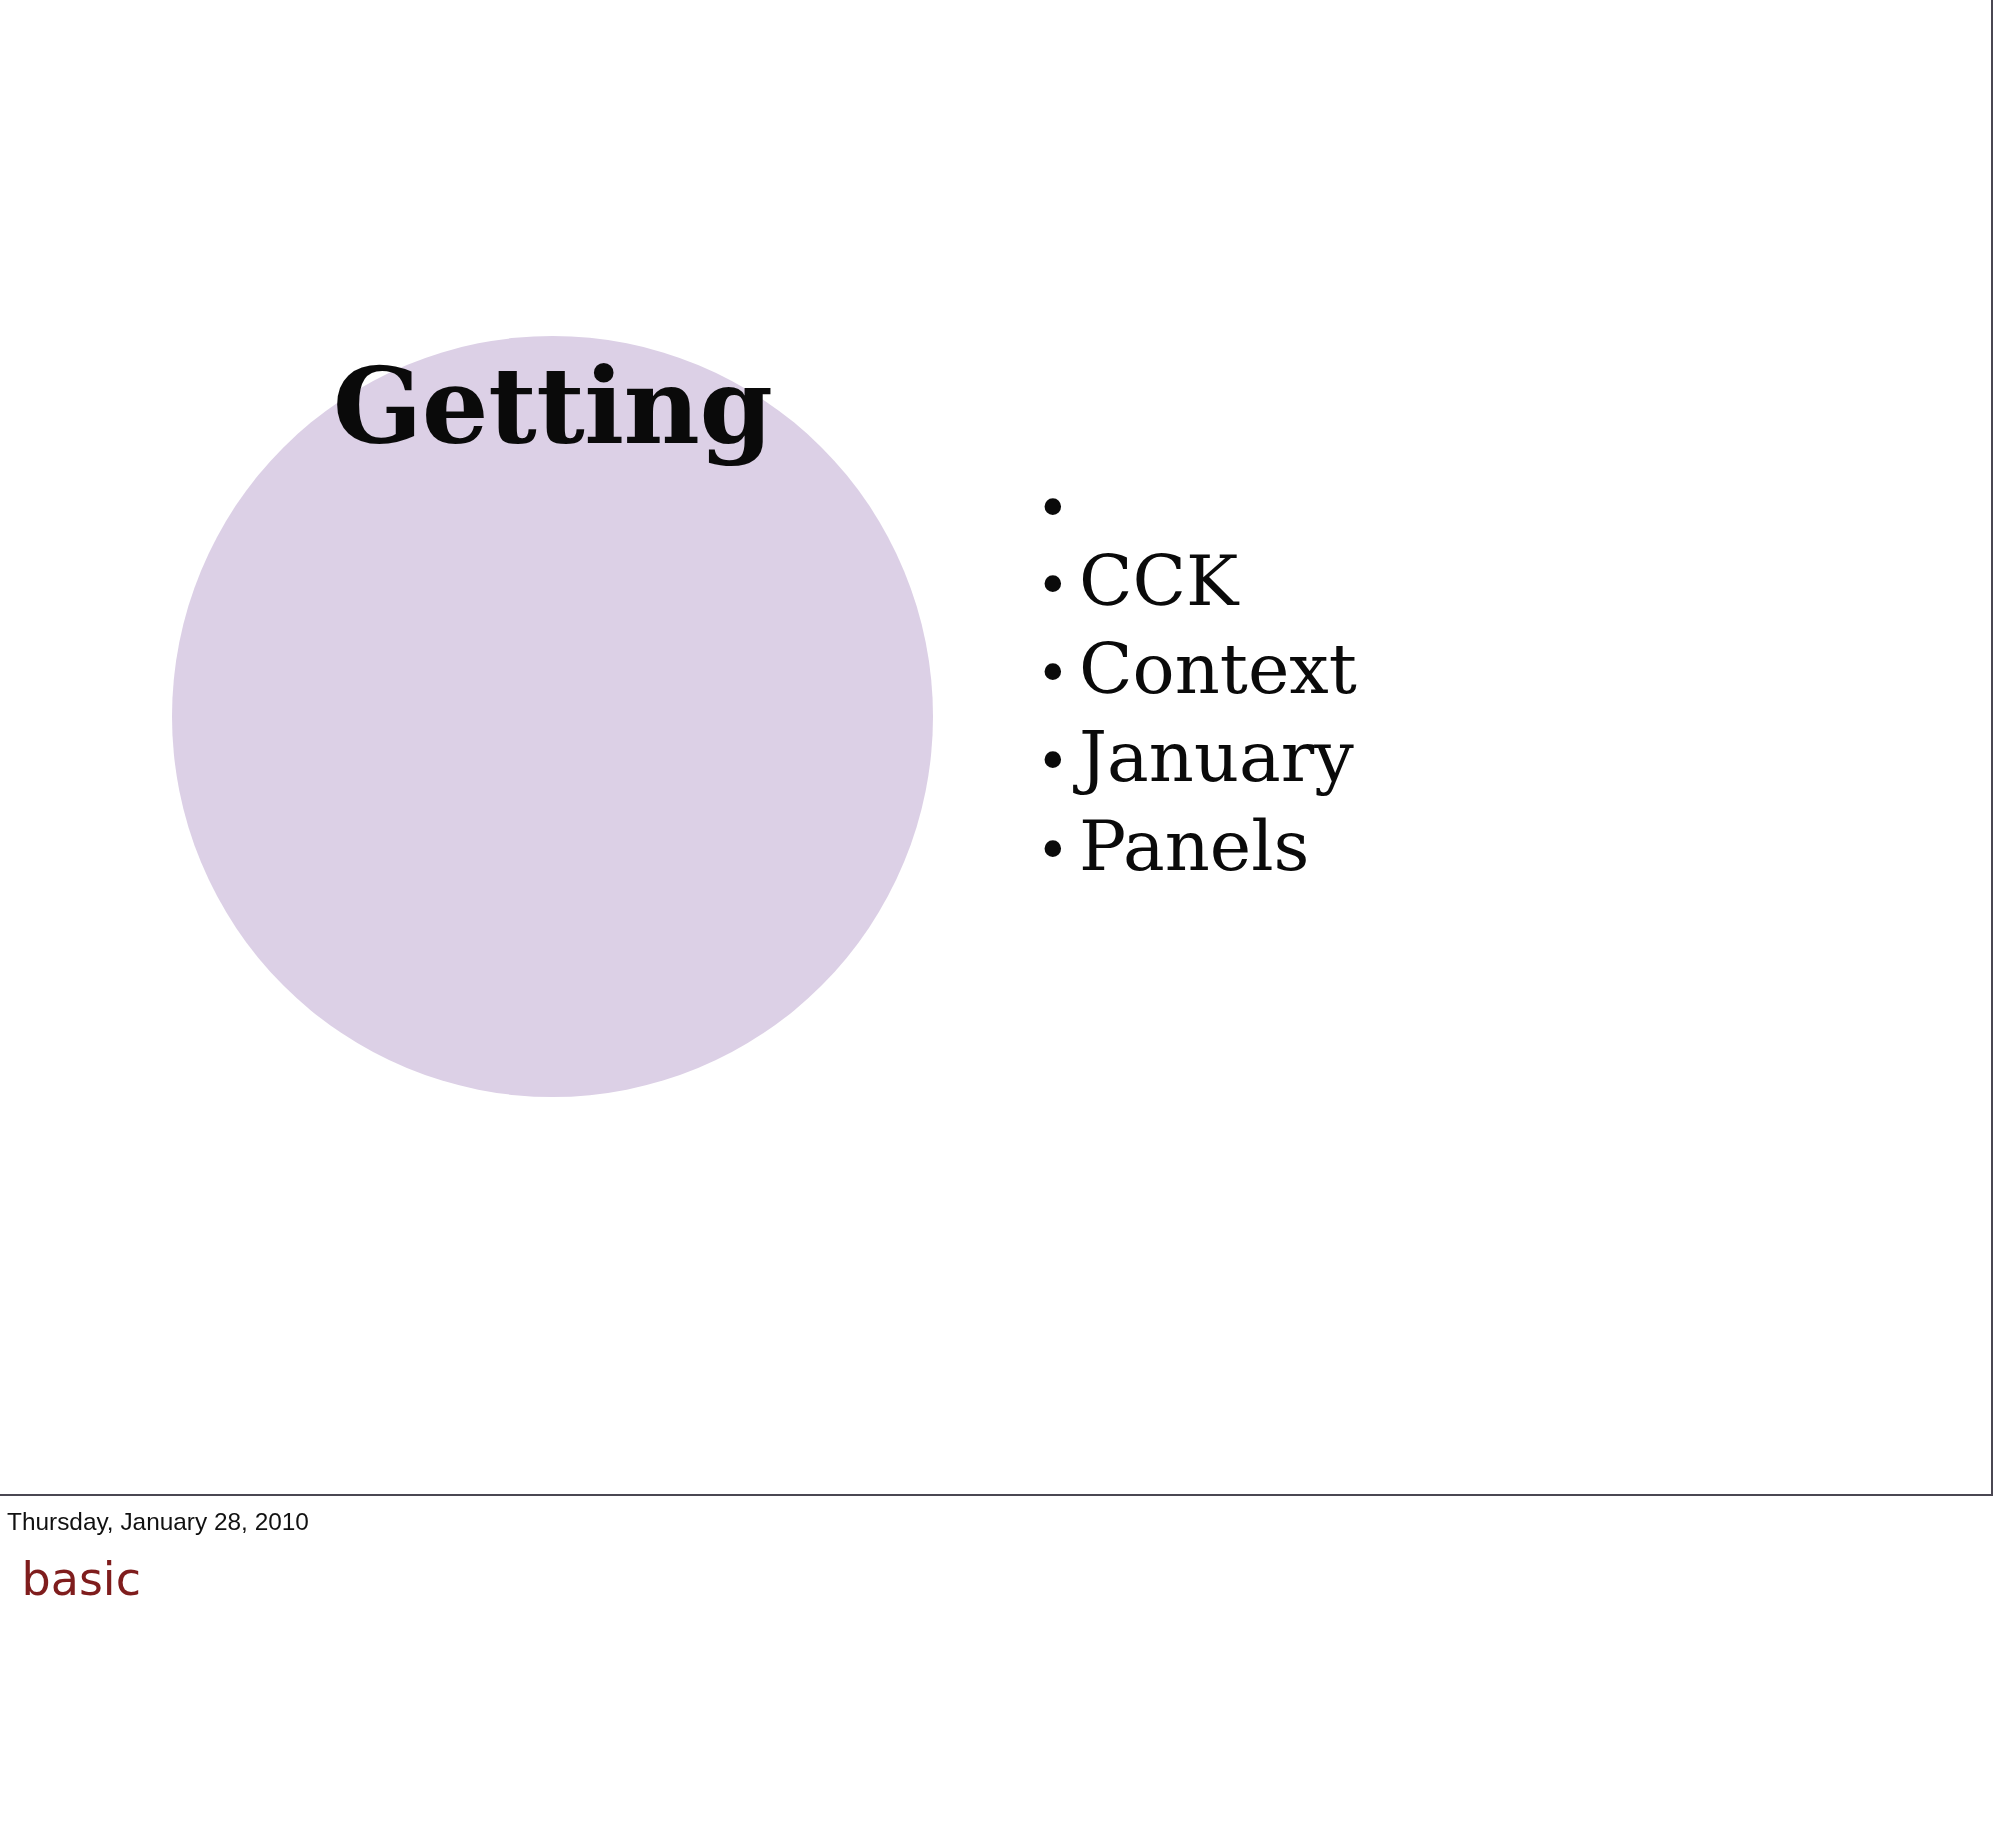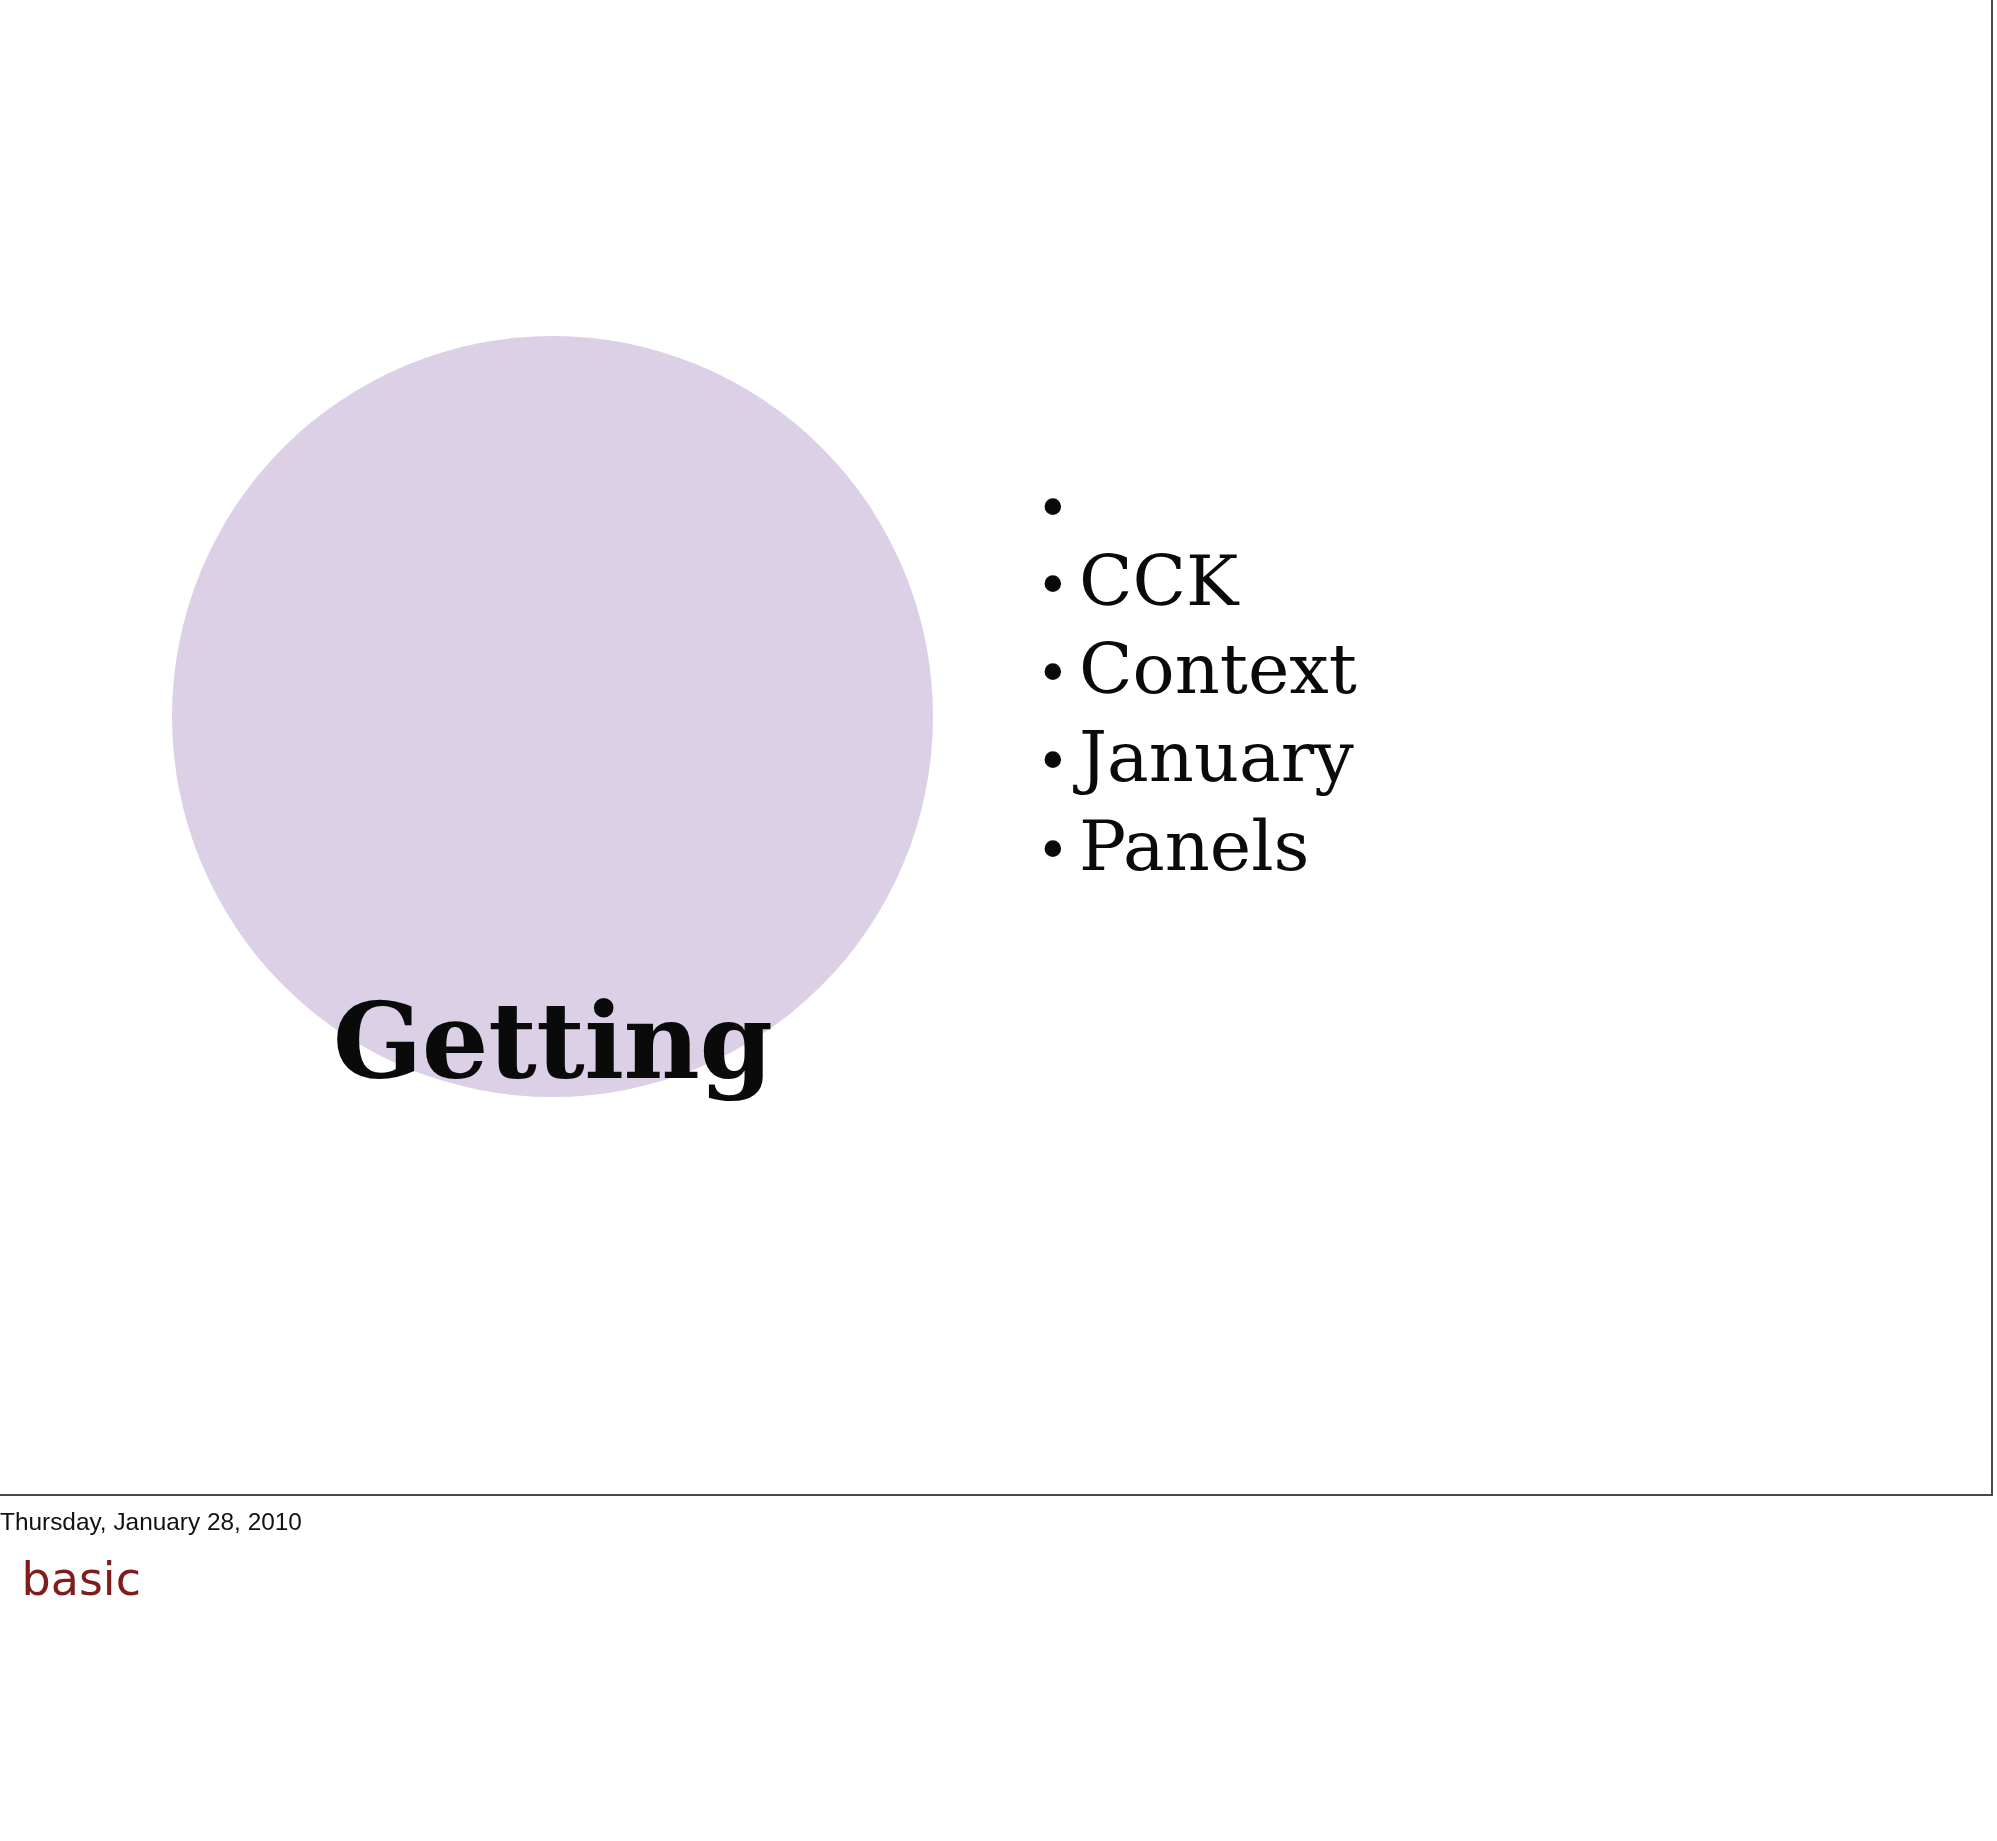--- a/index.html
+++ b/index.html
@@ -33,21 +33,21 @@
   
   #title-circle {
     position: absolute;
     left: 172px;
     top: 336px;
     width: 761px;
     height: 761px;
     border-radius: 50%;
     background: #dcd0e6;
     display: flex;
-    align-items: flex-end;
+    align-items: flex-start;
     justify-content: center;
   }
   #title-text {
     font-family: "DejaVu Serif", "Liberation Serif", serif;
     font-weight: bold;
     font-size: 105px;
     line-height: 1.07;
     color: #0a0a0a;
     text-align: center;
     letter-spacing: -0.5px;
@@ -93,21 +93,21 @@
   #footer {
     position: absolute;
     left: 0;
     top: 1507px;
     width: 1993px;
   }
   #footer-date {
     font-family: "Liberation Sans", sans-serif;
     font-size: 24.4px;
     color: #111111;
-    padding-left: 0;
+    padding-left: 7px;
     line-height: 1.2;
   }
   #footer-label {
     font-family: "DejaVu Sans", sans-serif;
     font-size: 46px;
     color: #7f1d1d;
     padding-left: 21.5px;
     padding-top: 17.6px;
     line-height: 1.1;
   }

